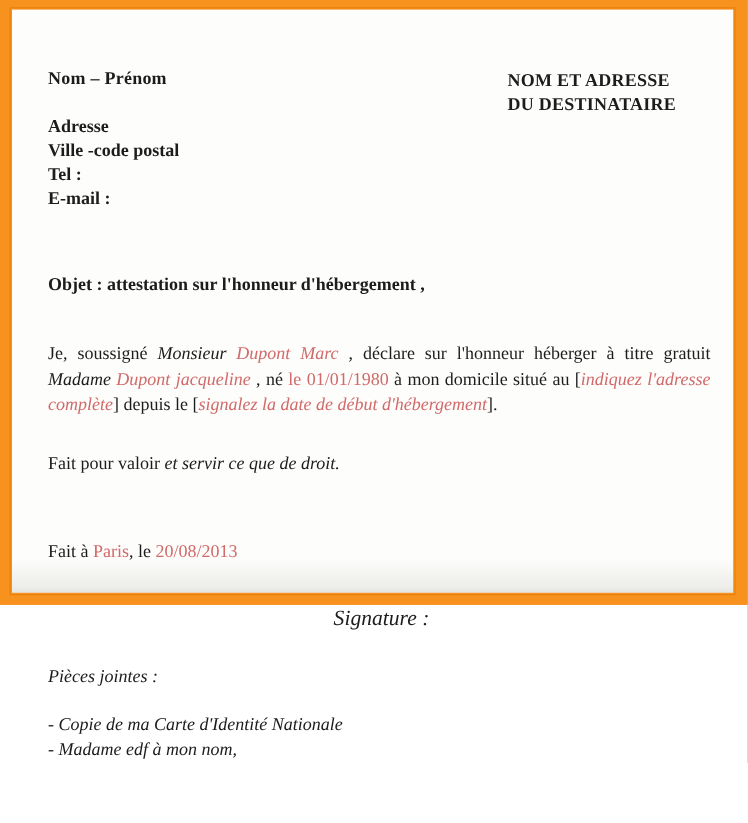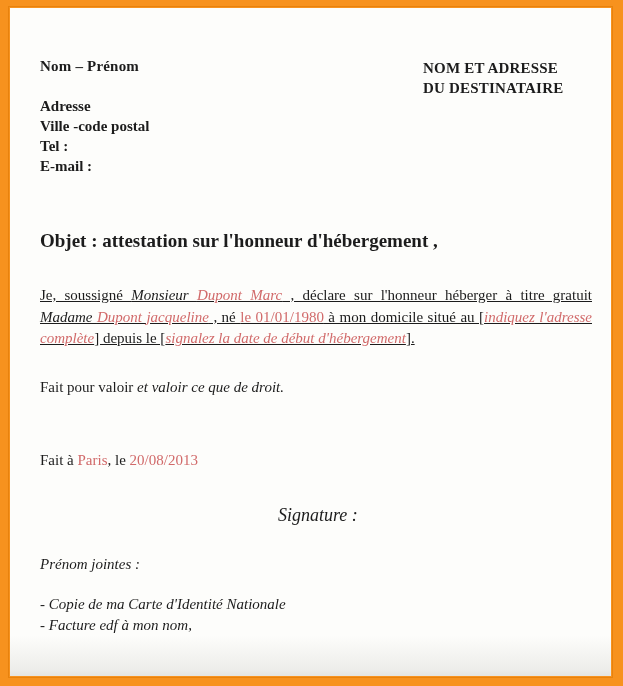--- a/index.html
+++ b/index.html
@@ -11,21 +11,21 @@
   }
   html,body{margin:0;padding:0;}
   body{
     width:623px;height:686px;
     font-family:"Liberation Serif","DejaVu Serif",serif;
     color:var(--ink);
     background:#fff;
   }
   .frame{
     position:relative;
-    width:623px;height:686px;
+    width:623px;height:504px;
     background:linear-gradient(to bottom,var(--orange),var(--orange));
     background-color:var(--orange);
     box-sizing:border-box;
     padding:8px 12px 10px 10px;
   }
   .frame::after{ 
     content:"";position:absolute;inset:6px 10px 8px 8px;
     border:1px solid var(--orange-dark);pointer-events:none;
   }
   .page{
@@ -34,26 +34,25 @@
     background:
       linear-gradient(to bottom,var(--paper) 0 94%,#ededea 99%,#e4e4e1 100%);
     z-index:1;
   }
   .block{position:absolute;white-space:pre-line;}
   .bold{font-weight:bold;}
   .italic{font-style:italic;}
   .sender-name{left:30px;top:50px;font-size:15px;letter-spacing:.2px;}
   .sender-lines{left:30px;top:88px;font-size:15px;line-height:20px;}
   .recipient{left:413px;top:50px;font-size:15px;line-height:20px;letter-spacing:.2px;}
-  .subject{left:30px;top:222px;font-size:19px;}
+  .subject{left:30px;top:222px;font-size:15px;}
   .body-par{
     left:30px;top:277px;width:552px;
     font-size:15px;line-height:21.5px;
     text-align:justify;
-    text-decoration:underline;
   }
   .fait-servir{left:30px;top:371px;font-size:15px;}
   .date-line{left:30px;top:444px;font-size:15px;text-align:right;}
   .signature{left:268px;top:497px;font-size:18px;}
   .pieces{left:30px;top:548px;font-size:15px;}
   .attachments{left:30px;top:586px;font-size:15px;line-height:21px;}
   .seg-normal{font-style:normal;color:var(--ink);}
   .seg-italic{font-style:italic;color:var(--ink);}
   .seg-red{font-style:normal;color:var(--red);}
   .seg-red-italic{font-style:italic;color:var(--red);}
@@ -71,25 +70,25 @@
 Tel :
 E-mail :</div>
 
     <div class="block recipient bold">NOM ET ADRESSE
 DU DESTINATAIRE</div>
 
     <div class="block subject bold">Objet : attestation sur l'honneur d'hébergement ,</div>
 
     <div class="block body-par"><span class="seg-normal">Je, soussigné </span><span class="seg-italic">Monsieur </span><span class="seg-red-italic">Dupont Marc</span><span class="seg-normal"> , déclare sur l'honneur héberger à titre gratuit </span><span class="seg-italic">Madame </span><span class="seg-red-italic">Dupont jacqueline</span><span class="seg-normal"> , né </span><span class="seg-red">le 01/01/1980</span><span class="seg-normal"> à mon domicile situé au [</span><span class="seg-red-italic">indiquez l'adresse complète</span><span class="seg-normal">] depuis le [</span><span class="seg-red-italic">signalez la date de début d'hébergement</span><span class="seg-normal">].</span></div>
 
-    <div class="block fait-servir"><span class="seg-normal">Fait pour valoir </span><span class="seg-italic">et valoir ce que de droit.</span></div>
+    <div class="block fait-servir"><span class="seg-normal">Fait pour valoir </span><span class="seg-italic">et servir ce que de droit.</span></div>
 
     <div class="block date-line"><span class="seg-normal">Fait à </span><span class="seg-red">Paris</span><span class="seg-normal">, le </span><span class="seg-red">20/08/2013</span></div>
 
     <div class="block signature italic">Signature :</div>
 
-    <div class="block pieces italic">Prénom jointes :</div>
+    <div class="block pieces italic">Pièces jointes :</div>
 
     <div class="block attachments italic">- Copie de ma Carte d'Identité Nationale
-- Facture edf à mon nom,</div>
+- Madame edf à mon nom,</div>
 
   </div>
 </div>
 
 </body></html>

